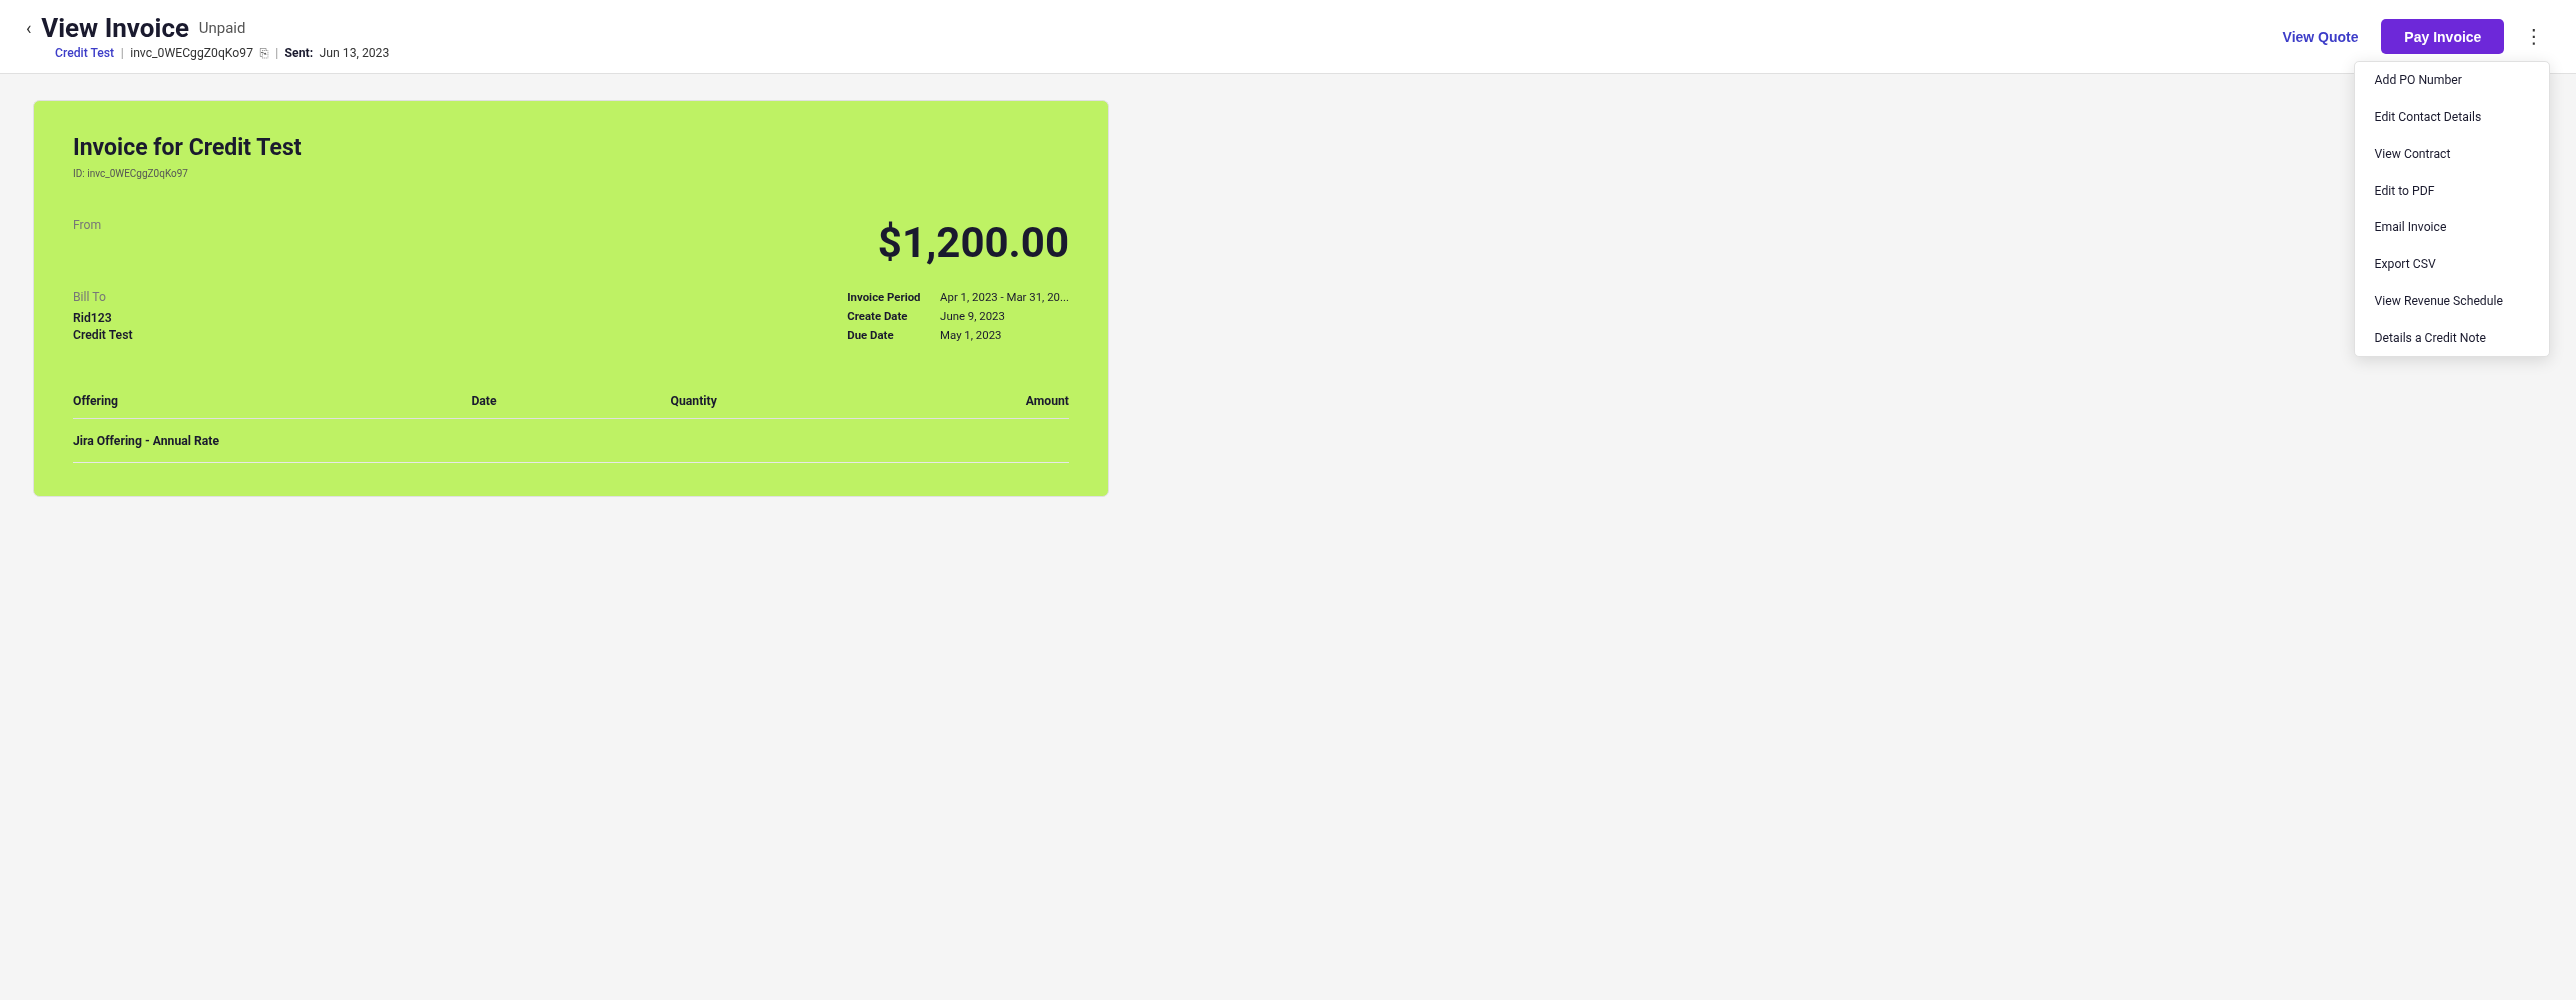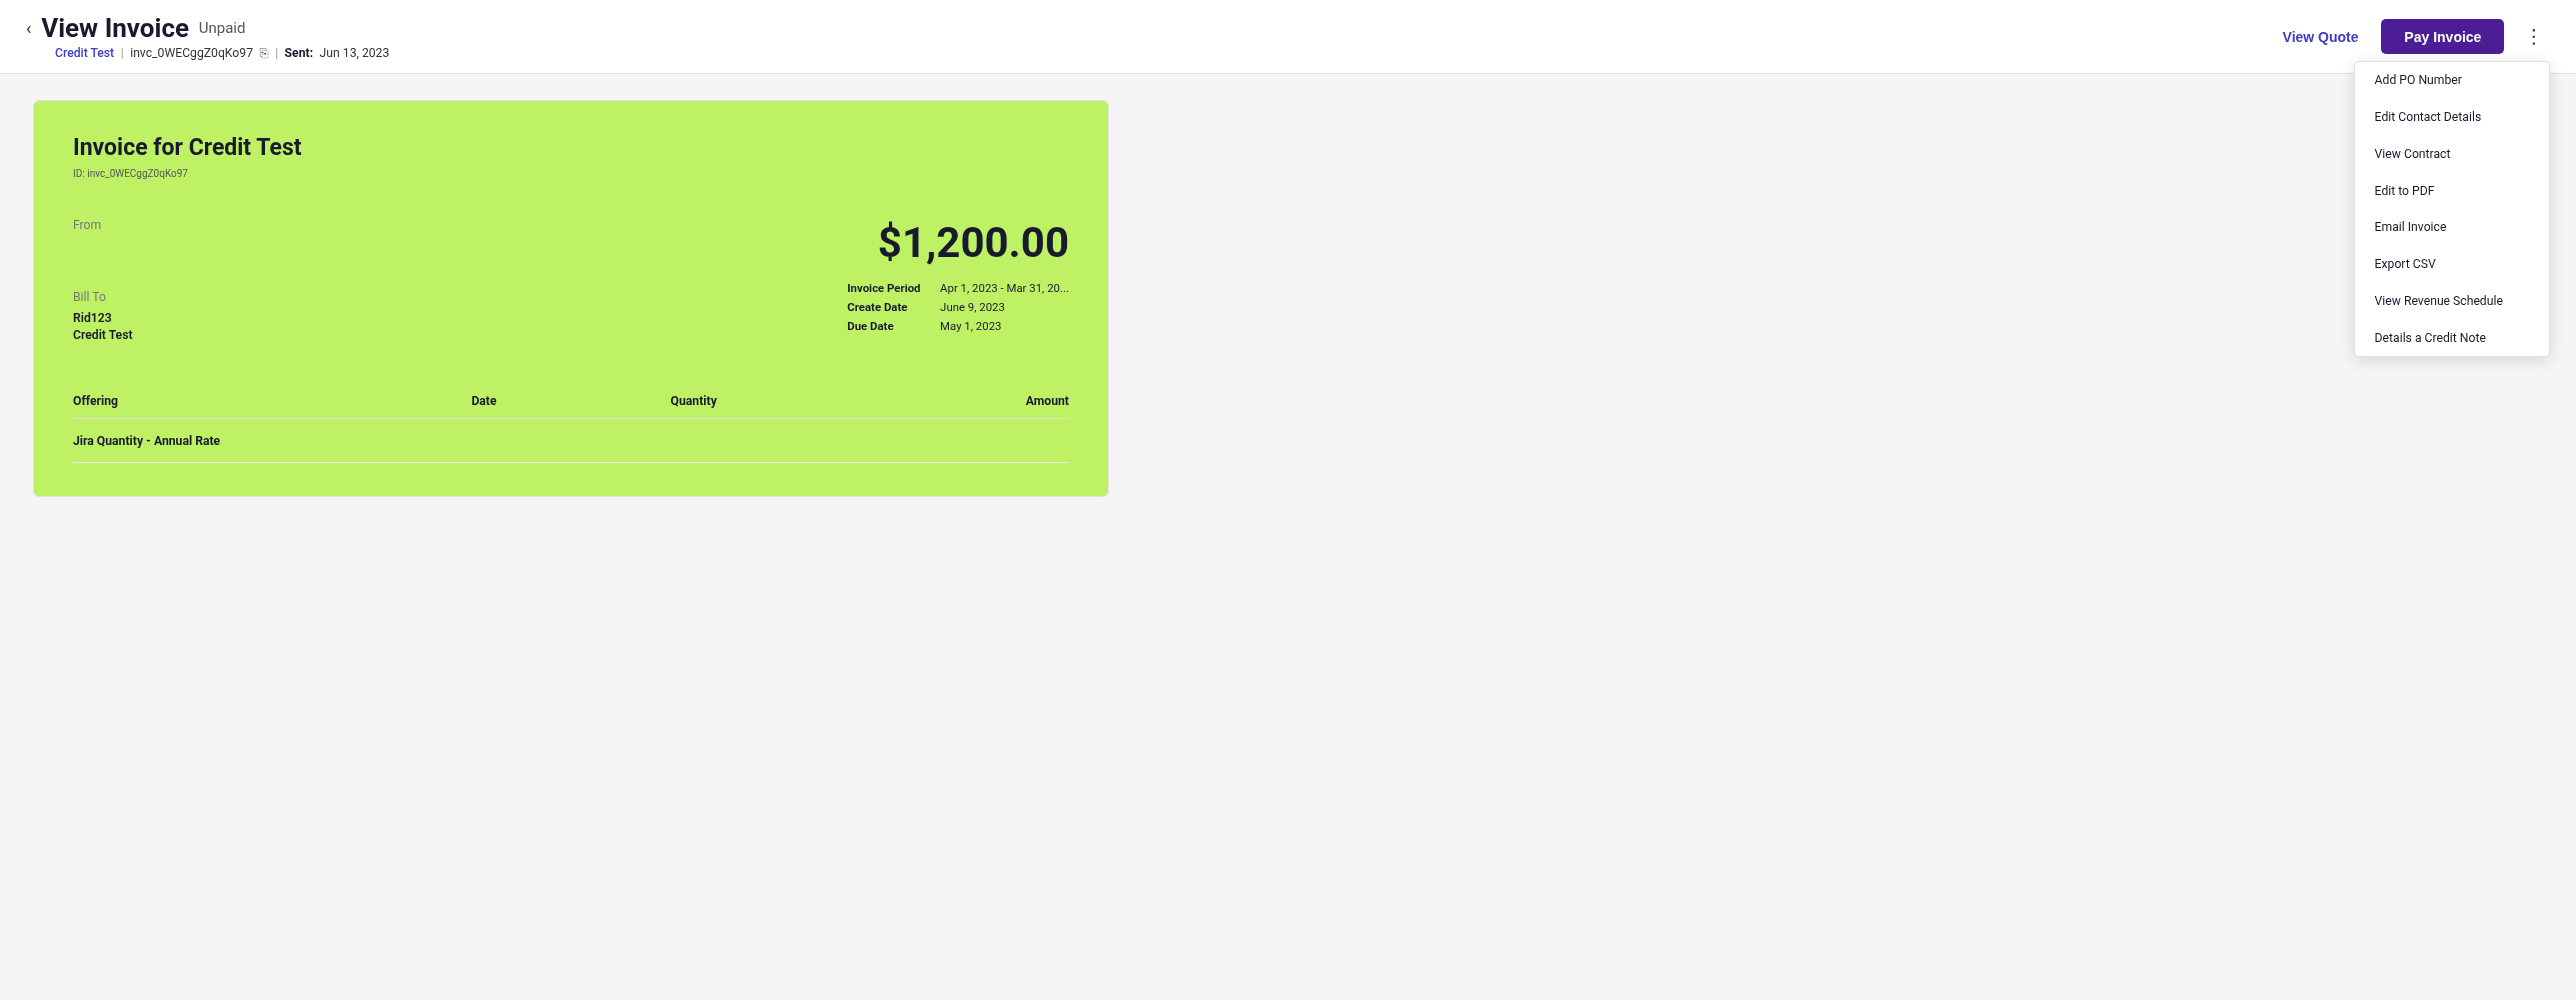--- a/index.html
+++ b/index.html
@@ -98,21 +98,21 @@
       font-size: 14px;
       font-weight: 600;
       background: none;
       border: none;
       cursor: pointer;
       padding: 6.5px 9.8px;
       text-decoration: none;
     }
 
     .pay-invoice-btn {
-      background: #4c1d95;
+      background: #6d28d9;
       color: #fff;
       border: none;
       border-radius: 4.9px;
       padding: 9.8px 23px;
       font-size: 14px;
       font-weight: 600;
       cursor: pointer;
     }
 
     .three-dots-btn {
@@ -203,21 +203,21 @@
     }
 
     .amount-section {
       text-align: right;
     }
 
     .invoice-amount {
       font-size: 42px;
       font-weight: 700;
       color: #1a1a2e;
-      margin-bottom: 14px;
+      margin-bottom: 23px;
     }
 
     .invoice-meta {
       display: grid;
       grid-template-columns: auto auto;
       gap: 4.9px 19.6px;
       text-align: left;
     }
 
     .meta-label {
@@ -344,21 +344,21 @@
     </div>
 
     <div class="table-section">
       <div class="table-header">
         <span class="col-header">Offering</span>
         <span class="col-header">Date</span>
         <span class="col-header">Quantity</span>
         <span class="col-header right">Amount</span>
       </div>
       <div class="table-row">
-        <span class="row-cell bold">Jira Quantity - Annual Rate</span>
+        <span class="row-cell bold">Jira Offering - Annual Rate</span>
         <span class="row-cell"></span>
         <span class="row-cell"></span>
         <span class="row-cell"></span>
       </div>
     </div>
 
   </div>
 </div>
 
 

